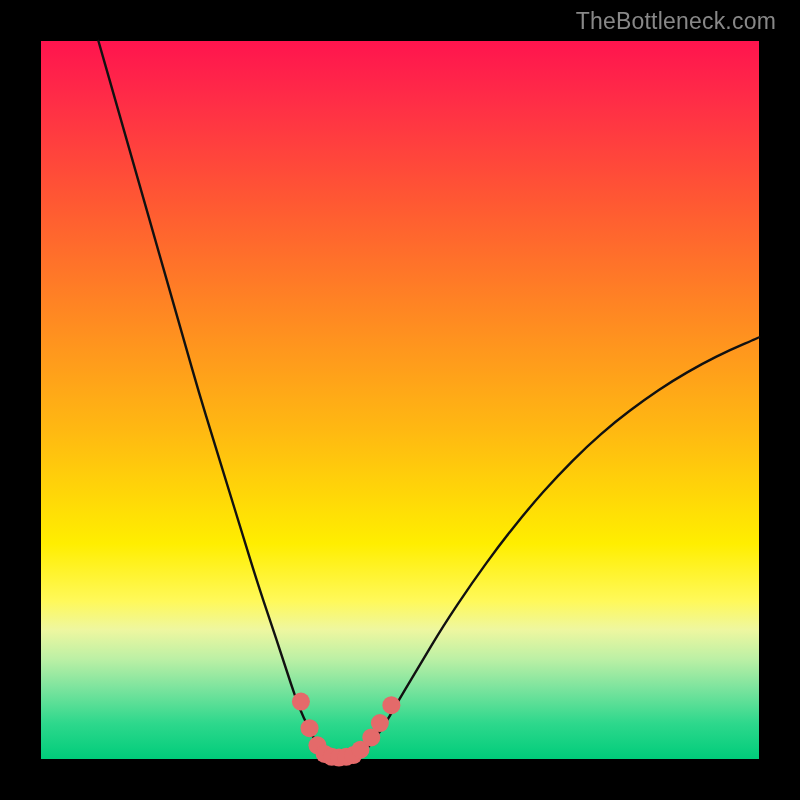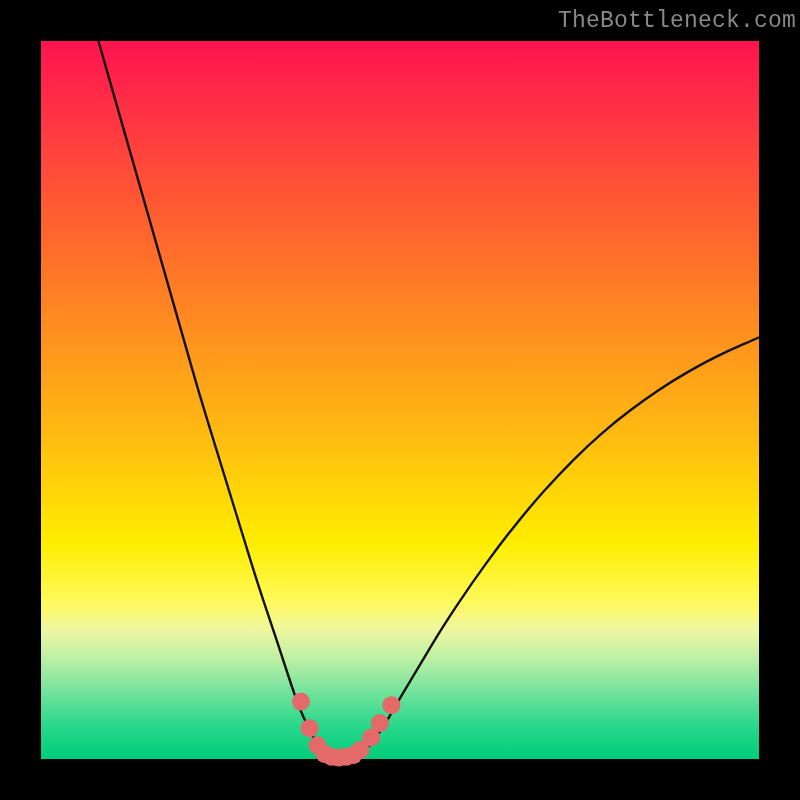--- a/index.html
+++ b/index.html
@@ -33,22 +33,22 @@
       #eef7a0 82%,
       #bdf0a5 86%,
       #7ee49e 90%,
       #2ed88c 95%,
       #00cc7a 100%
     );
   }
   .watermark {
     position: absolute;
     top: 8px;
-    right: 4px;
-    font-family: Liberation Mono, monospace;
+    right: 24px;
+    font-family: Liberation Sans, sans-serif;
     font-size: 23px;
     color: #888888;
     letter-spacing: 0.2px;
     user-select: none;
   }
   svg {
     position: absolute;
     left: 0;
     top: 0;
   }

